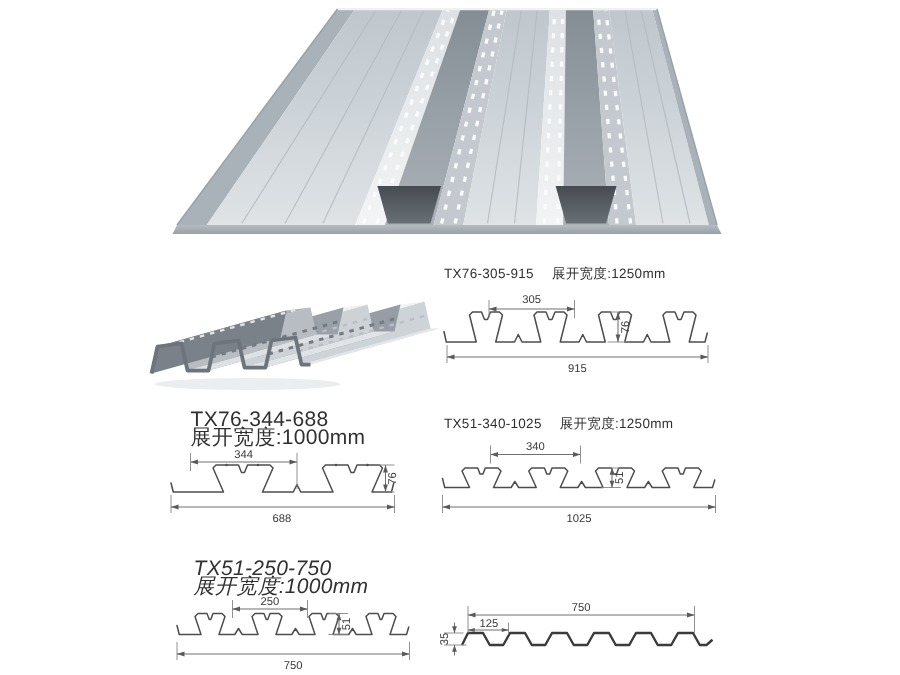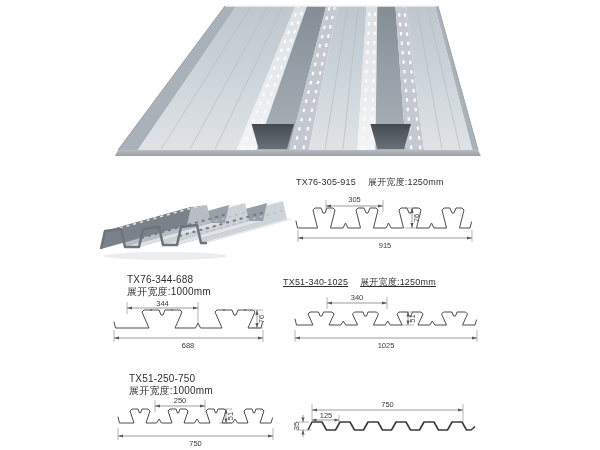--- a/index.html
+++ b/index.html
@@ -1,21 +1,21 @@
 <!DOCTYPE html>
 <html><head>
 <meta charset="utf-8">
 <style>
   html,body{margin:0;padding:0;background:#fff;}
   #stage{position:relative;width:592px;height:450px;background:#ffffff;overflow:hidden;
          font-family:"Liberation Sans",sans-serif;}
   .abs{position:absolute;}
   .label-row{position:absolute;font-size:9px;color:#303030;letter-spacing:.2px;white-space:nowrap;}
   .label-row .unfold{margin-left:12px;}
-  .label-stack{position:absolute;font-size:10px;color:#303030;letter-spacing:.2px;line-height:11.5px;white-space:nowrap;}
+  .label-stack{position:absolute;font-size:14px;color:#303030;letter-spacing:.2px;line-height:11.5px;white-space:nowrap;}
   svg text{font-family:"Liberation Sans",sans-serif;font-size:7.5px;fill:#3a3a3a;}
   .profile{fill:none;stroke:#4d4d4d;stroke-width:1;stroke-linejoin:round;stroke-linecap:round;}
   .profile-bold{fill:none;stroke:#3b3b3b;stroke-width:1.6;stroke-linejoin:round;}
   .dim{stroke:#707070;stroke-width:.7;}
   .ext{stroke:#858585;stroke-width:.6;}
   .arr{fill:#5a5a5a;}
   .tick{fill:#4d4d4d;}
 </style>
 </head>
 <body>
@@ -115,25 +115,25 @@
 
   <div class="label-row" style="left:296px;top:176px;">
     <span>TX76-305-915</span><span class="unfold">展开宽度:1250mm</span>
   </div>
 
   <div class="label-stack" style="left:127px;top:274px;">
     <div>TX76-344-688</div>
     <div>展开宽度:1000mm</div>
   </div>
 
-  <div class="label-row" style="left:283px;top:276px;text-decoration:underline;">
+  <div class="label-row" style="left:296px;top:276px;">
     <span>TX51-340-1025</span><span class="unfold">展开宽度:1250mm</span>
   </div>
 
-  <div class="label-stack" style="left:129px;top:373px;">
+  <div class="label-stack" style="left:129px;top:373px;font-style:italic;">
     <div>TX51-250-750</div>
     <div>展开宽度:1000mm</div>
   </div>
 
 
   <svg class="abs" style="left:288px;top:188px;" width="200" height="70" viewBox="0 0 200 70">
     <path class="profile" d="M8 33 L9.5 40 L29.5 40
       L25 22 L27 20 L33 20 L35 25 L37 25 L39 20 L45 20 L47 22 L42.5 40 L55 40 L57.5 35 L60 40 L72.5 40
       L68 22 L70 20 L76 20 L78 25 L80 25 L82 20 L88 20 L90 22 L85.5 40 L98 40 L100.5 35 L103 40 L115.5 40
       L111 22 L113 20 L119 20 L121 25 L123 25 L125 20 L131 20 L133 22 L128.5 40 L141 40 L143.5 35 L146 40 L158.5 40

